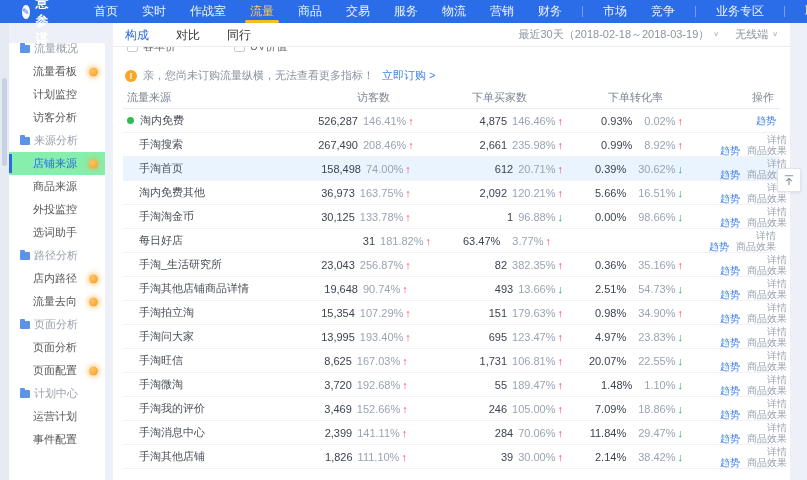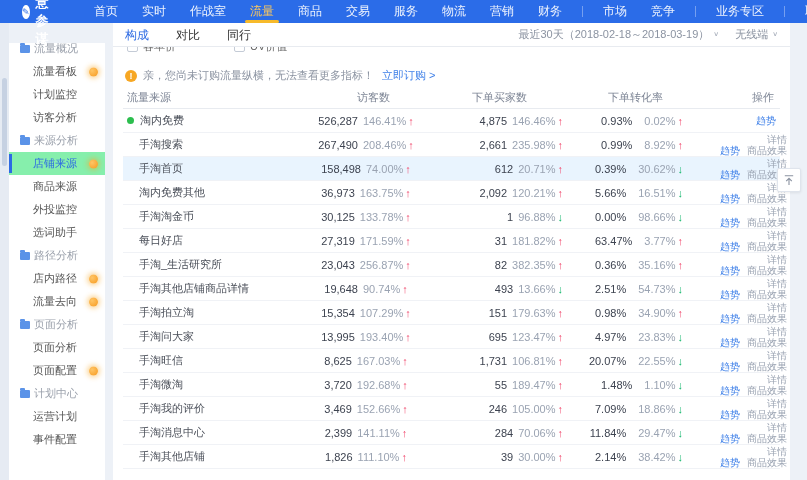--- a/index.html
+++ b/index.html
@@ -278,21 +278,20 @@
               <div class="td c-conv"><span class="val">0.00%</span><span class="pct">98.66%</span><span class="arrow down">↓</span></div>
               <div class="td c-ops">
                 <div class="op-line"><a class="op-link muted">详情</a></div>
                 <div class="op-line"><a class="op-link primary">趋势</a><a class="op-link muted">商品效果</a></div>
               </div>
             </div>
             <div class="tr child">
               <div class="td c-name">
                 <span>每日好店</span>
               </div>
-              <div class="td c-visitors"><span class="val">27,319</span><span class="pct">171.59%</span><span class="arrow up">↑</span></div>
               <div class="td c-buyers"><span class="val">31</span><span class="pct">181.82%</span><span class="arrow up">↑</span></div>
               <div class="td c-conv"><span class="val">63.47%</span><span class="pct">3.77%</span><span class="arrow up">↑</span></div>
               <div class="td c-ops">
                 <div class="op-line"><a class="op-link muted">详情</a></div>
                 <div class="op-line"><a class="op-link primary">趋势</a><a class="op-link muted">商品效果</a></div>
               </div>
             </div>
             <div class="tr child">
               <div class="td c-name">
                 <span>手淘_生活研究所</span>

